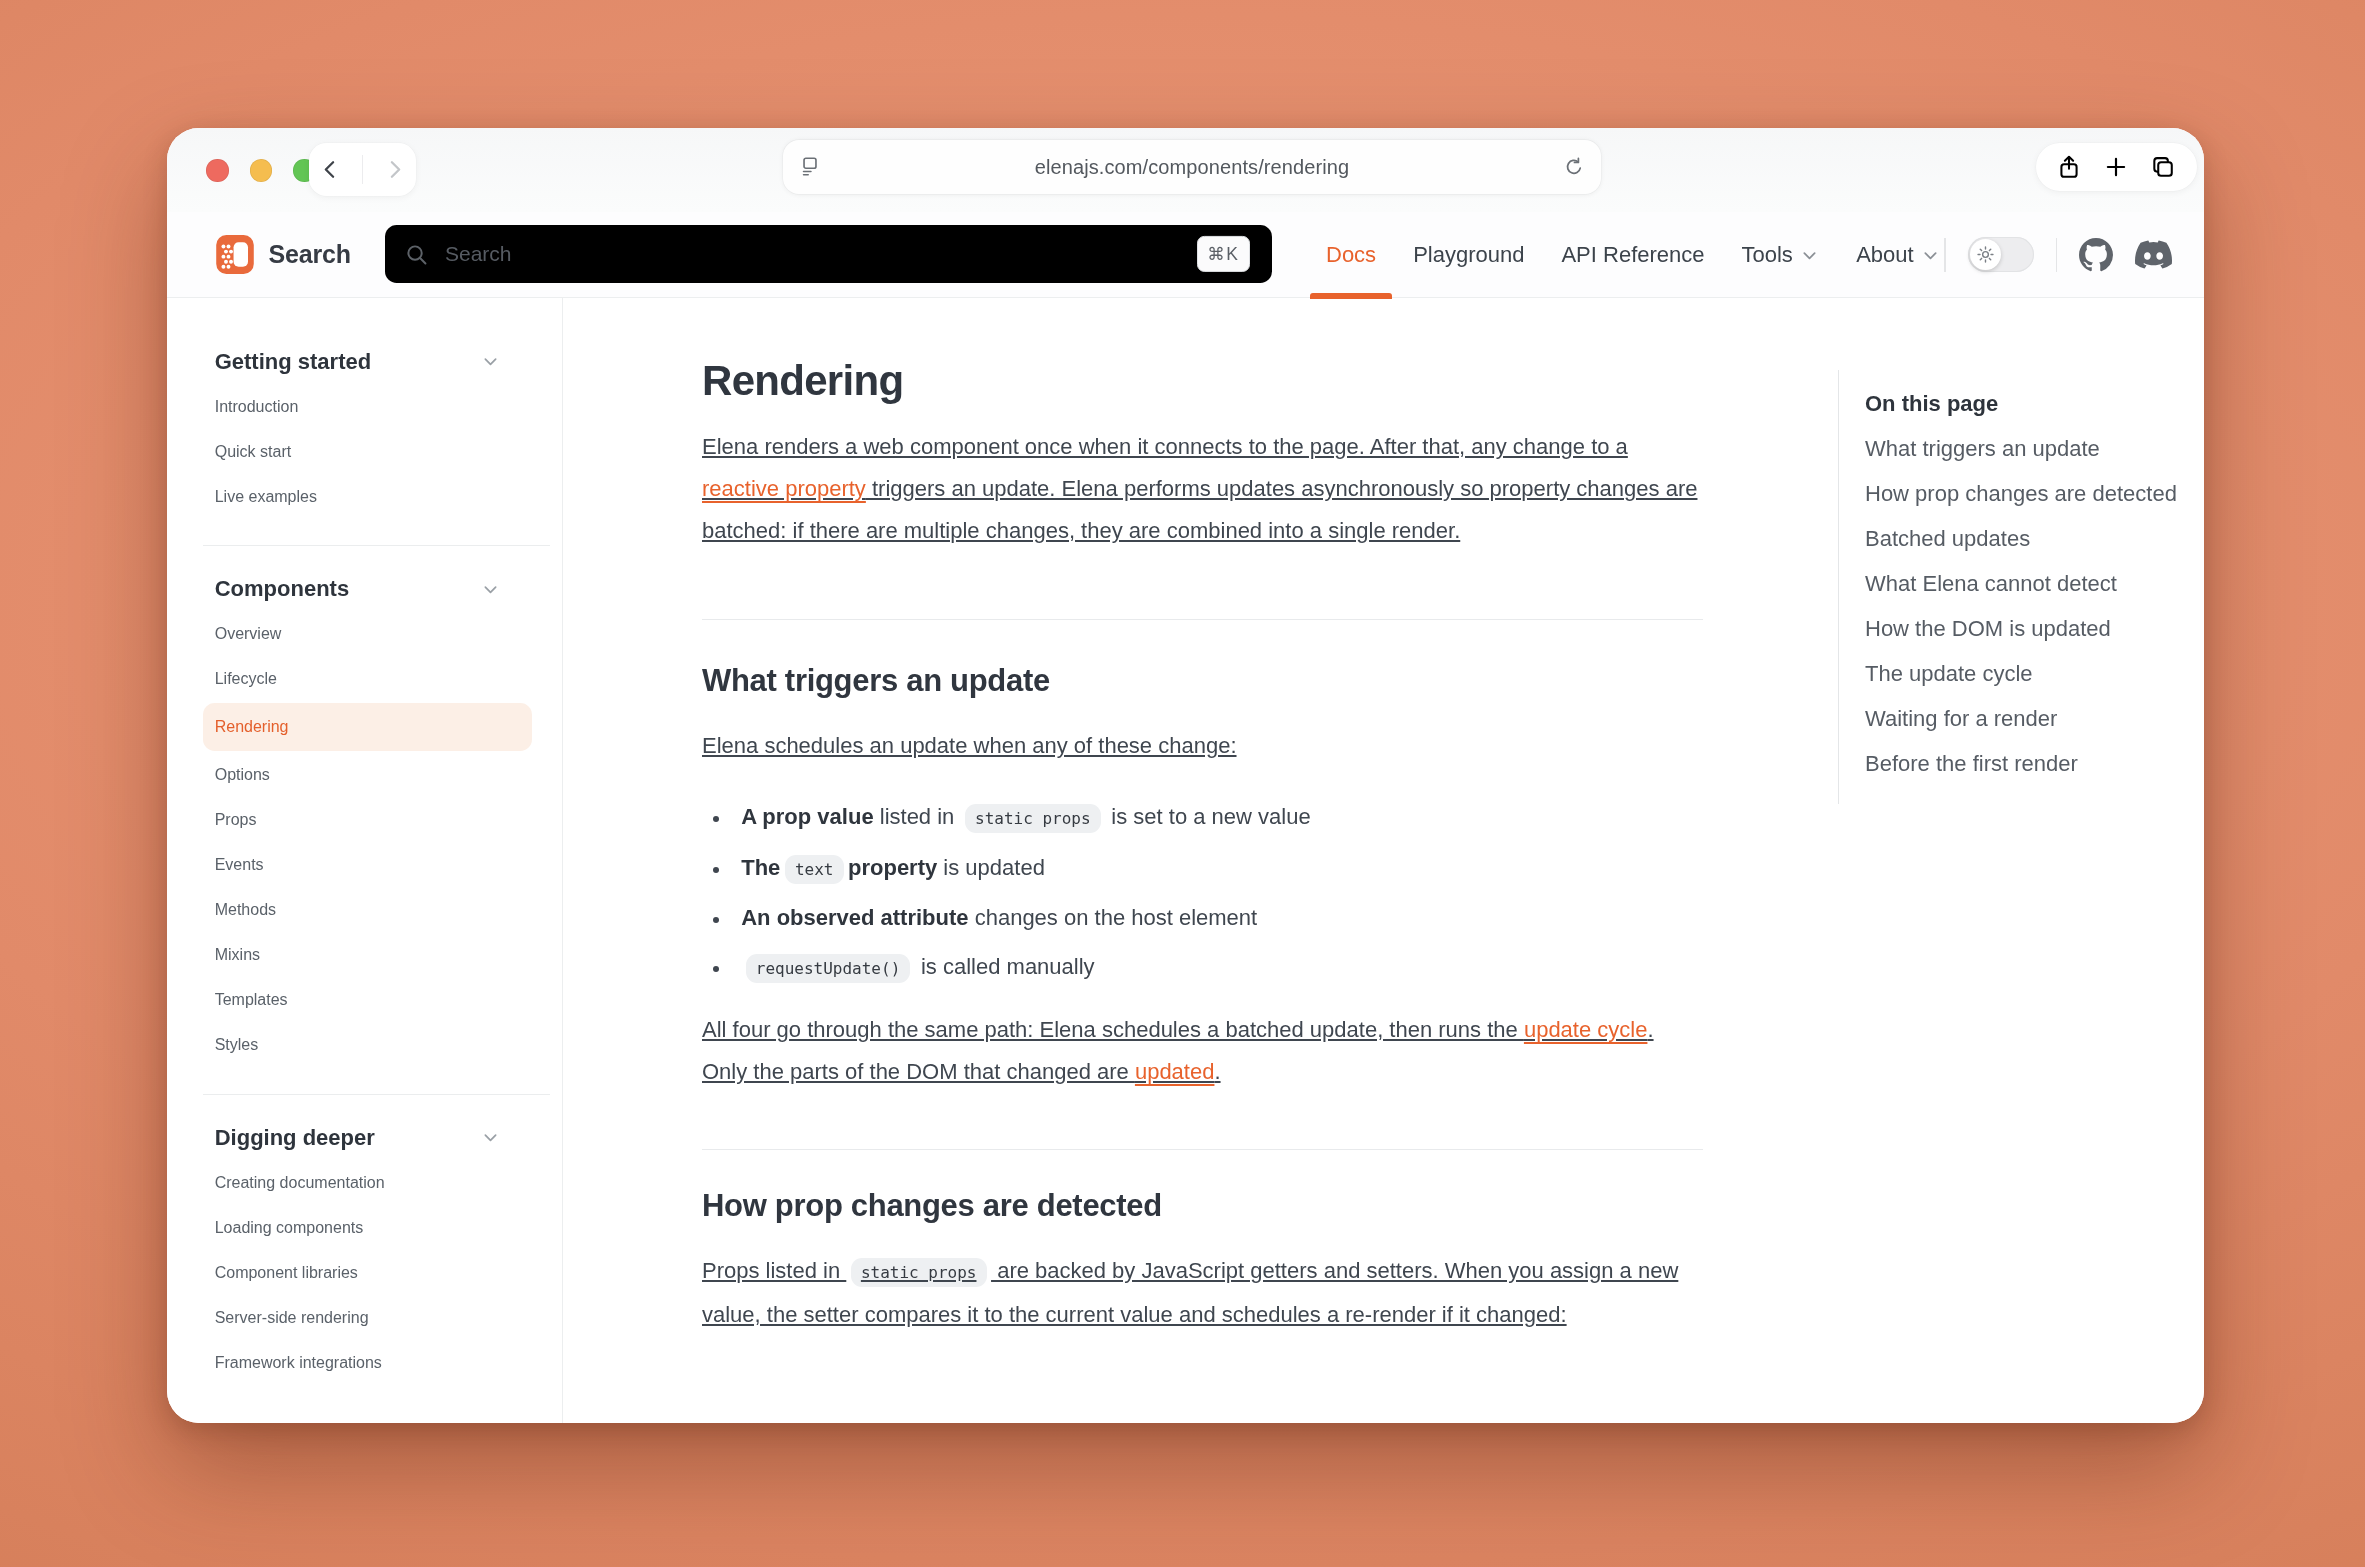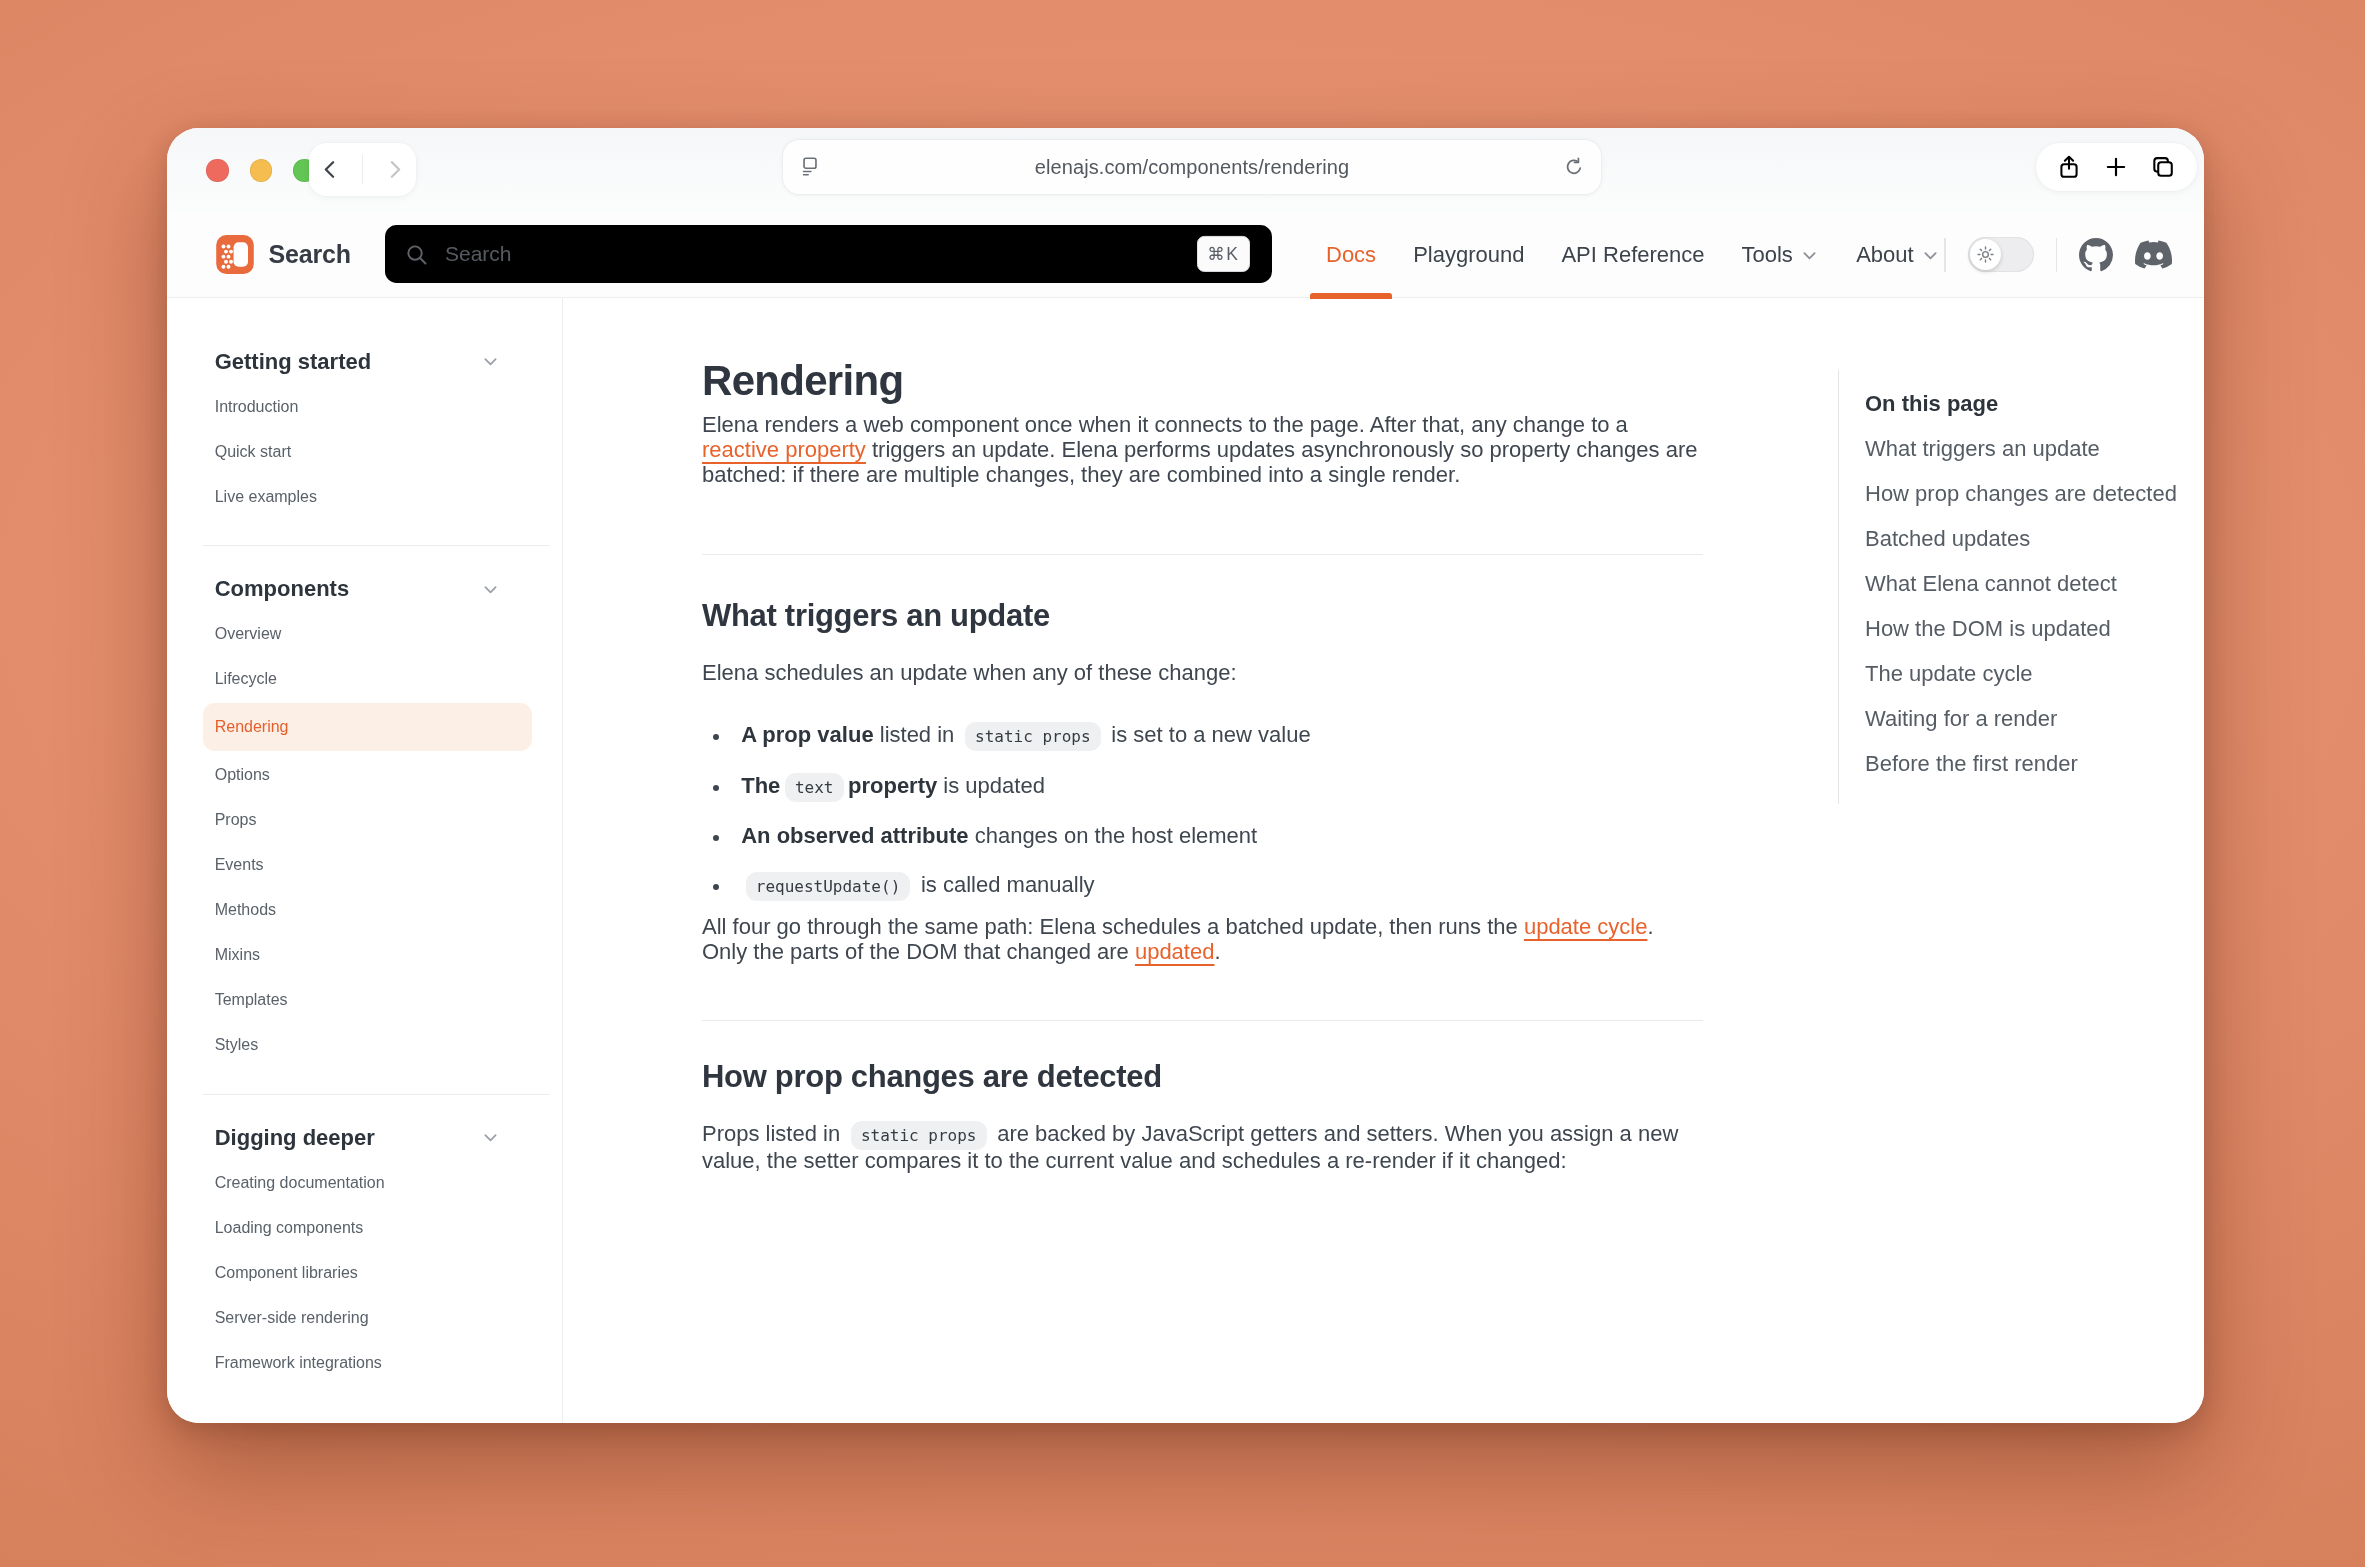--- a/index.html
+++ b/index.html
@@ -105,21 +105,21 @@
   .sb-item{
     display:flex;align-items:center;height:45px;padding:0 11.7px;border-radius:11.7px;
     font-size:16px;color:#5a6169;cursor:pointer;
   }
   .sb-item.active{background:#fcefe6;color:#e45f2b;height:48px;margin:1.5px 0;}
   .sb-divider{border:none;border-top:1.5px solid #ebedee;margin:26px 11.7px 20.5px 0;}
   
   .main{margin-left:139px;width:1001px;flex:0 0 auto;overflow:hidden;}
   .main h1{margin:56px 0 0;font-size:42px;line-height:53px;font-weight:700;color:#30363f;letter-spacing:-0.7px;}
   .main h2{margin:0 0 0;font-size:31px;line-height:38px;font-weight:700;color:#30363f;letter-spacing:-0.3px;}
-  .main p{margin:5px 0 0;font-size:22px;line-height:25px;color:#3f464f;}
+  .main p{margin:19px 0 0;font-size:22px;line-height:42px;color:#3f464f;text-decoration:underline;}
   .main p.lead{margin-top:25px;}
   .main strong{color:#2f353d;font-weight:700;}
   .main hr{border:none;border-top:1.5px solid #e8eaec;margin:67px 0 42px;}
   .main hr.second{margin:56px 0 37px;}
   .ilink{color:#e8622c;text-decoration:underline;text-decoration-thickness:1.5px;text-underline-offset:5.1px;cursor:pointer;}
   code.chip{
     font-family:"DejaVu Sans Mono", monospace;font-size:16px;color:#363b42;
     background:#eef0f2;border-radius:11px;padding:5.1px 10.2px;margin:0 4.4px;white-space:nowrap;
   }
   .main ul{margin:29px 0 0;padding-left:29px;}

